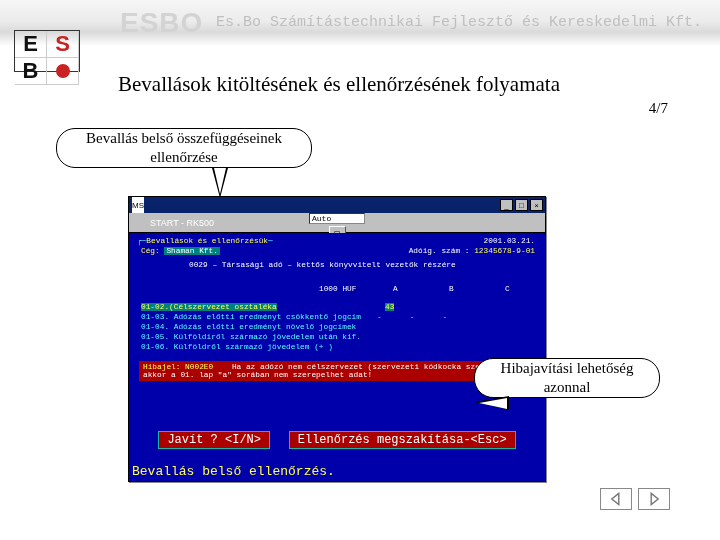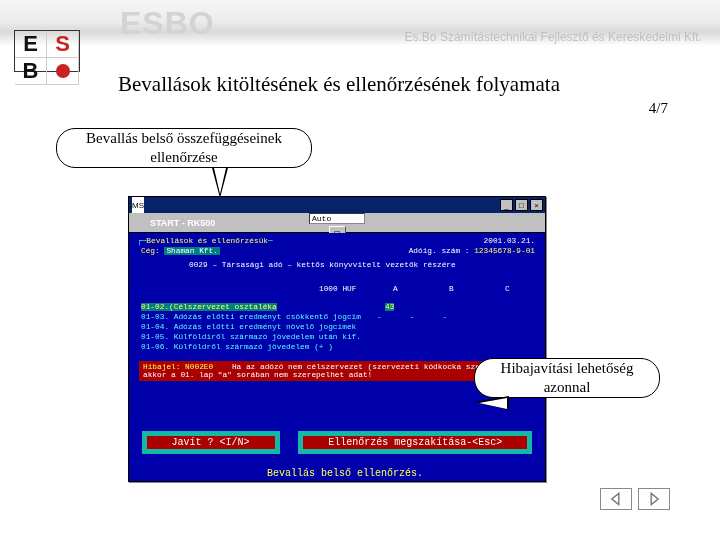--- a/index.html
+++ b/index.html
@@ -1,21 +1,21 @@
 <!DOCTYPE html>
 <html><head>
 <meta charset="utf-8">
 <style>
   * { box-sizing: border-box; margin: 0; padding: 0; }
   body { width: 720px; height: 540px; font-family: Georgia, serif; background: #fff; position: relative; overflow: hidden; }
 
   
   .watermark { position: absolute; top: 0; left: 0; right: 0; height: 46px; background: linear-gradient(#f6f6f6, #ececec 45%, #dadada 70%, #fff); display: flex; align-items: center; }
-  .watermark .wm-text { font-family: Arial, sans-serif; font-weight: bold; color: #d3d3d3; font-size: 32px; letter-spacing: 1px; margin-left: 120px; }
-  .watermark .wm-sub { position: absolute; right: 18px; top: 30px; color: #bfbfbf; font-family: Liberation Sans, sans-serif; font-size: 12px; }
+  .watermark .wm-text { font-family: Arial, sans-serif; font-weight: bold; color: #d3d3d3; font-size: 28px; letter-spacing: 1px; margin-left: 120px; }
+  .watermark .wm-sub { position: absolute; right: 18px; top: 14px; color: #bfbfbf; font-family: Liberation Mono, monospace; font-size: 15px; }
 
   
   .logo { position: absolute; top: 30px; left: 14px; width: 66px; height: 42px; border: 1px solid #333; display: grid; grid-template-columns: 1fr 1fr; grid-template-rows: 1fr 1fr; font-family: Arial, sans-serif; font-weight: bold; }
   .logo div { display: flex; align-items: center; justify-content: center; font-size: 22px; color: #111; border-right: 1px solid #ccc; border-bottom: 1px solid #ccc; }
   .logo .s { color: #c82222; }
   .logo .dot::before { content: ""; width: 14px; height: 14px; background: #c82222; border-radius: 50%; display: block; }
 
   .slide-title { position: absolute; top: 72px; left: 118px; font-size: 21px; font-family: 'Times New Roman', serif; }
   .page-num { position: absolute; top: 100px; right: 52px; font-size: 15px; font-family: Liberation Serif, serif; }
 
@@ -26,36 +26,36 @@
   .tail { position: absolute; width: 0; height: 0; }
   .tail.t1 { top: 168px; left: 212px; border-left: 8px solid transparent; border-right: 8px solid transparent; border-top: 30px solid #000; }
   .tail.t1::after { content: ""; position: absolute; top: -30px; left: -6px; border-left: 6px solid transparent; border-right: 6px solid transparent; border-top: 26px solid #fff; }
   .tail.t2 { top: 396px; left: 475px; border-top: 6px solid transparent; border-bottom: 8px solid transparent; border-right: 34px solid #000; }
   .tail.t2::after { content:""; position:absolute; left:4px; top:-4px; border-top:5px solid transparent; border-bottom:6px solid transparent; border-right:28px solid #fff; }
 
   
   .doswin { position: absolute; top: 196px; left: 128px; width: 418px; height: 286px; border: 1px solid #000; box-shadow: 1px 1px 0 #888; background: #0000aa; font-family: 'Courier New', monospace; }
   .titlebar { height: 16px; background: linear-gradient(#0a246a,#08226a); display: flex; align-items: center; font-size: 9px; color: #fff; font-family: Tahoma, Arial, sans-serif; }
   .titlebar .ticon { width: 12px; height: 16px; margin: 0 3px; background: #fff; display:flex; align-items:center; justify-content:center; font-size:8px; color:#000; }
-  .titlebar .ttitle { font-weight: bold; margin-left: 3px; flex: 1; margin-top: 35px; }
+  .titlebar .ttitle { font-weight: normal; margin-left: 3px; flex: 1; margin-top: 35px; }
   .titlebar .wbtn { width: 13px; height: 12px; background: #c0c0c0; border: 1px solid #000; margin-right: 2px; font-size: 8px; display: flex; align-items: center; justify-content: center; color:#000; }
   .toolbar { height: 20px; background: #c0c0c0; display: flex; align-items: center; gap: 2px; padding: 0 3px; border-bottom: 1px solid #000; flex-direction: column; }
   .toolbar .tcell { width: 56px; height: 14px; background: #fff; border: 1px inset #888; font-size: 8px; display:flex; align-items:center; padding-left:2px; }
   .toolbar .tbtn { width: 17px; height: 16px; background: #c0c0c0; border: 1px solid #fff; border-right-color:#555; border-bottom-color:#555; display:flex; align-items:center; justify-content:center; font-size:9px; }
   .toolbar .divider { width: 6px; }
 
   .dos-body { position: relative; width: 100%; height: calc(100% - 36px); background: #0000aa; color: #fff; font-size: 7.8px; }
   .dos-line { position: absolute; white-space: pre; }
   .cyan { color: #55ffff; }
   .yellow { color: #ffff55; }
   .teal-bg { background: #008080; color: #fff; padding: 0 2px; }
   .sel-row { background: #008080; color: #ffff55; display:inline-block; }
   .red-box { background: #aa0000; color: #fff; position: absolute; left: 10px; font-size: 7.8px; padding: 2px 4px; }
-  .status-bottom { position: absolute; bottom: 2px; left: 16px; right: 0; text-align: center; color: #ffff55; font-size: 10px; }
-  .btn-box { background: #aa0000; color: #fff; display: inline-block; padding: 1px 25px; border: 5px solid #14b8a6; font-size: 10px; }
+  .status-bottom { position: absolute; bottom: 2px; left: 3px; right: 0; text-align: left; color: #ffff55; font-size: 13px; }
+  .btn-box { background: #aa0000; color: #fff; display: inline-block; padding: 1px 8px; border: 1px solid #14b8a6; font-size: 12px; }
 
   
   .navarrow { position: absolute; bottom: 30px; width: 32px; height: 22px; border: 1px solid #888; display: flex; align-items: center; justify-content: center; }
   .navarrow svg { width: 14px; height: 14px; }
   .navarrow.prev { right: 88px; }
   .navarrow.next { right: 50px; }
 </style>
 </head>
 <body>
 

